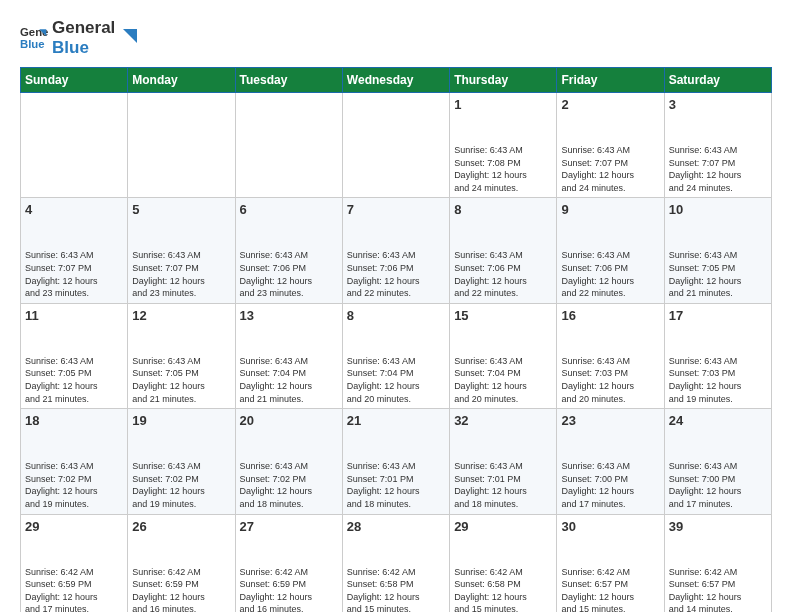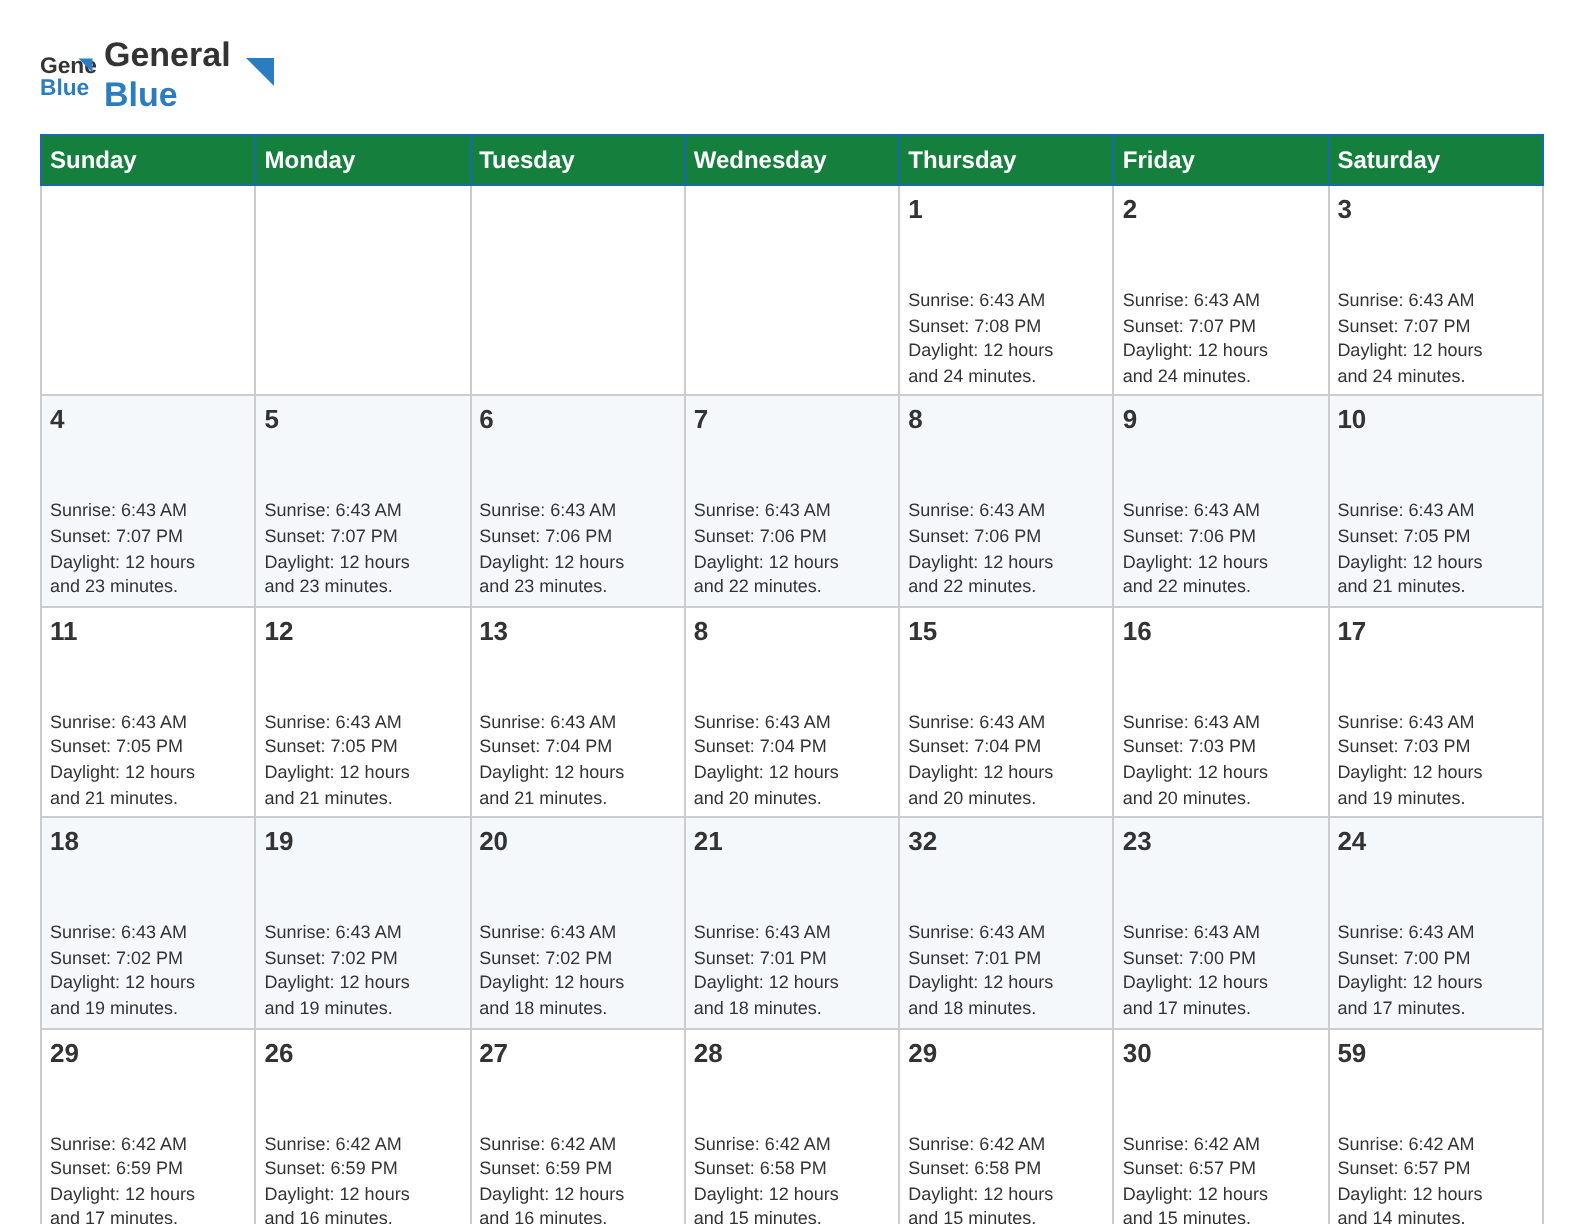--- a/index.html
+++ b/index.html
@@ -360,21 +360,21 @@
 and 15 minutes.</div>
           </td>
           <td>
             <span class="day-number">30</span>
             <div class="day-info" style="white-space: pre-line;">Sunrise: 6:42 AM
 Sunset: 6:57 PM
 Daylight: 12 hours
 and 15 minutes.</div>
           </td>
           <td>
-            <span class="day-number">59</span>
+            <span class="day-number">39</span>
             <div class="day-info" style="white-space: pre-line;">Sunrise: 6:42 AM
 Sunset: 6:57 PM
 Daylight: 12 hours
 and 14 minutes.</div>
           </td>
         </tr>
       </tbody>
   </table>
 
   <div class="footer">

